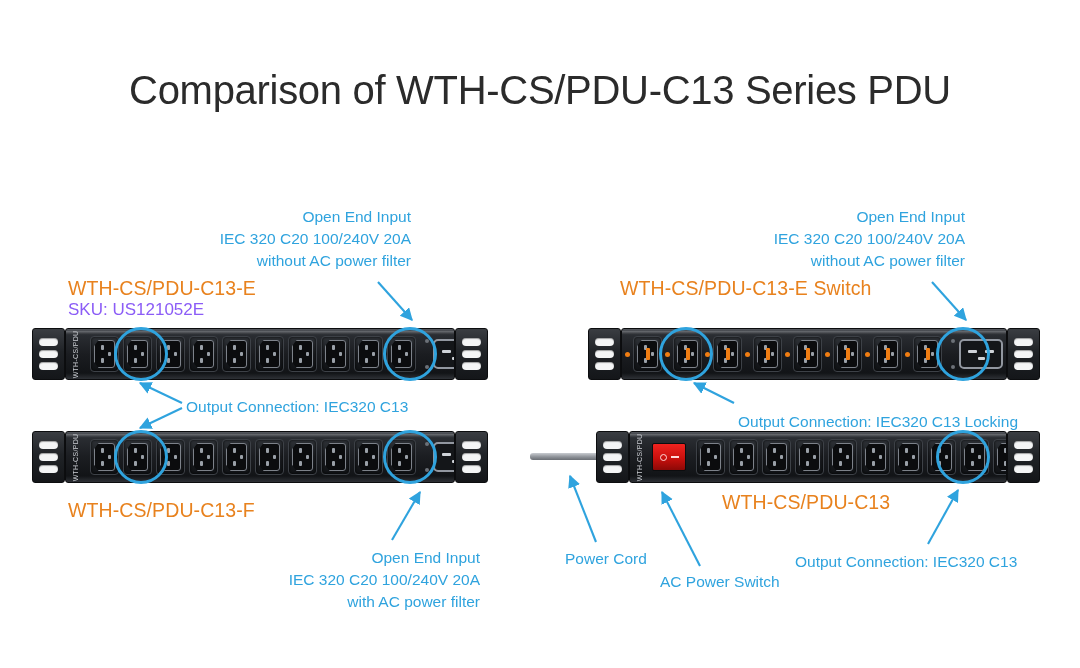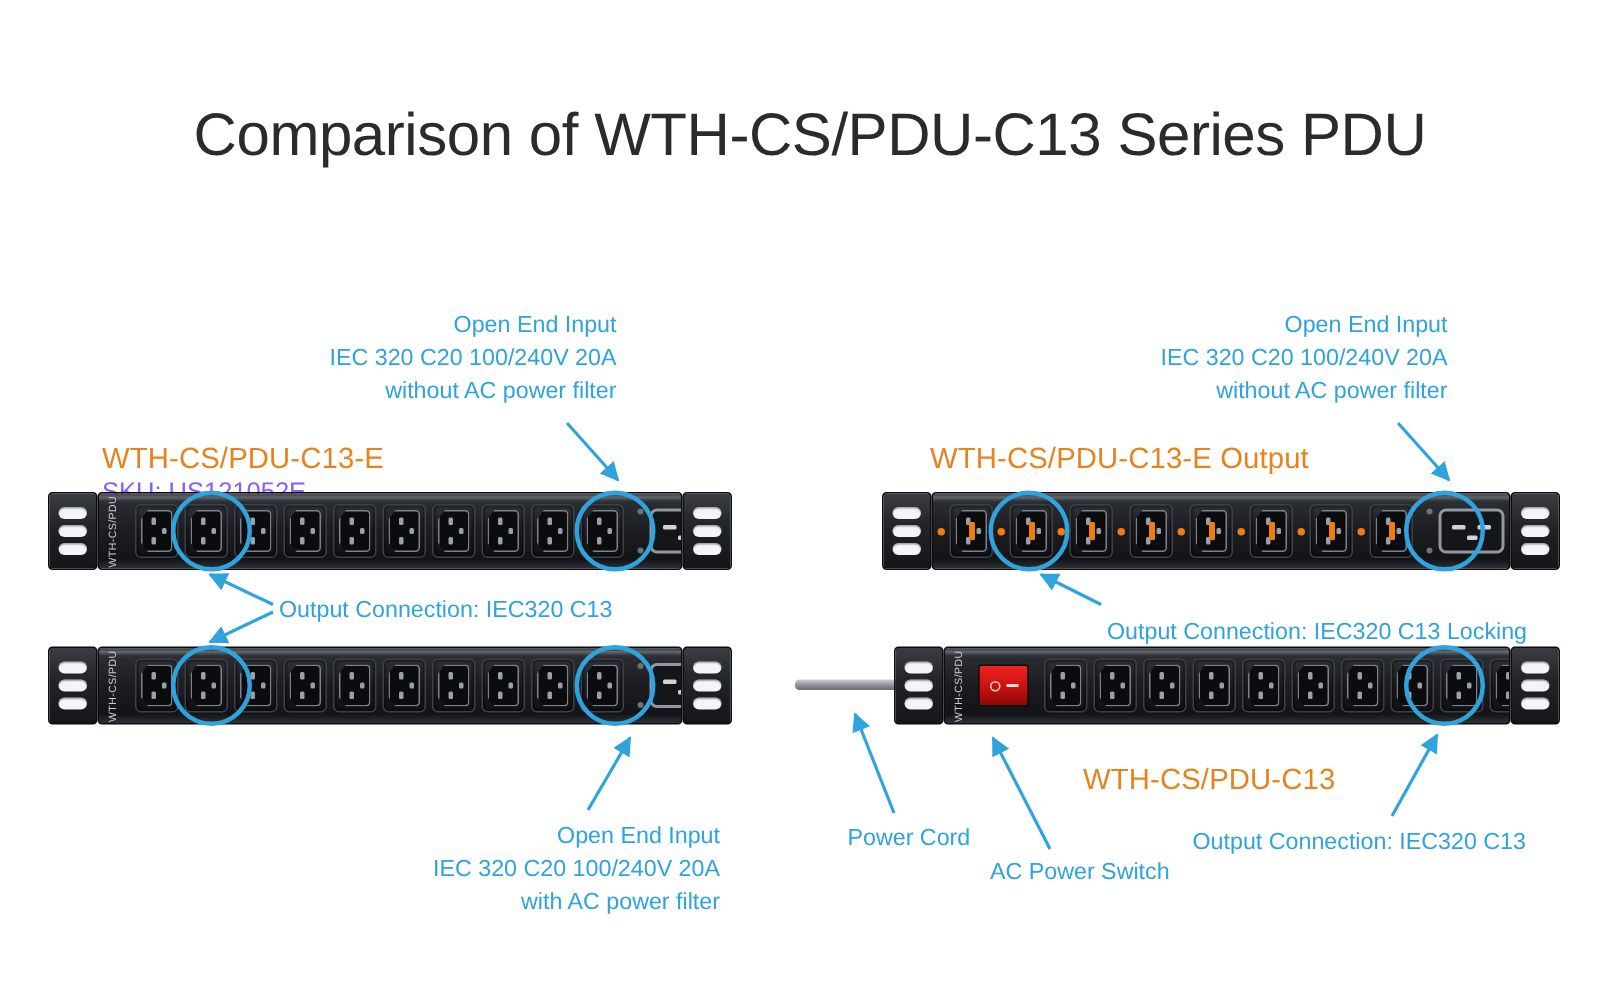--- a/index.html
+++ b/index.html
@@ -43,21 +43,20 @@
 
   .model {
     position: absolute;
     white-space: nowrap;
   }
   .model .name {
     color: #e8821e;
     font-size: 19.5px;
     line-height: 24px;
     letter-spacing: 0.1px;
-    margin-top: 18px;
   }
   .model .sku {
     color: #8b5cf6;
     font-size: 17px;
     line-height: 20px;
   }
 
   
   .arrow-layer {
     position: absolute;
@@ -464,36 +463,37 @@
   <div class="ear">
     <div class="slot"></div>
     <div class="slot"></div>
     <div class="slot"></div>
   </div>
 </div>
 <div class="hl" style="left:114px; top:430px; width:54px; height:54px;"></div>
 <div class="hl" style="left:383px; top:430px; width:54px; height:54px;"></div>
 
 <div class="model" style="left:68px; top:498px;">
+  <div class="name">WTH-CS/PDU-C13-F</div>
 </div>
 
 <div class="callout right" style="left:190px; top:547px; width:290px;">
   <div>Open End Input</div>
   <div>IEC 320 C20 100/240V 20A</div>
   <div>with AC power filter</div>
 </div>
 
 <div class="callout right" style="left:690px; top:206px; width:275px;">
   <div>Open End Input</div>
   <div>IEC 320 C20 100/240V 20A</div>
   <div>without AC power filter</div>
 </div>
 
 <div class="model" style="left:620px; top:276px;">
-  <div class="name">WTH-CS/PDU-C13-E Output</div>
+  <div class="name">WTH-CS/PDU-C13-E Switch</div>
 </div>
 
 <div class="pdu" id="pdu-top-right" style="left:588px; top:328px; width:452px;">
   <div class="ear">
     <div class="slot"></div>
     <div class="slot"></div>
     <div class="slot"></div>
   </div>
   <div class="chassis">
     <div class="outlets spread">

